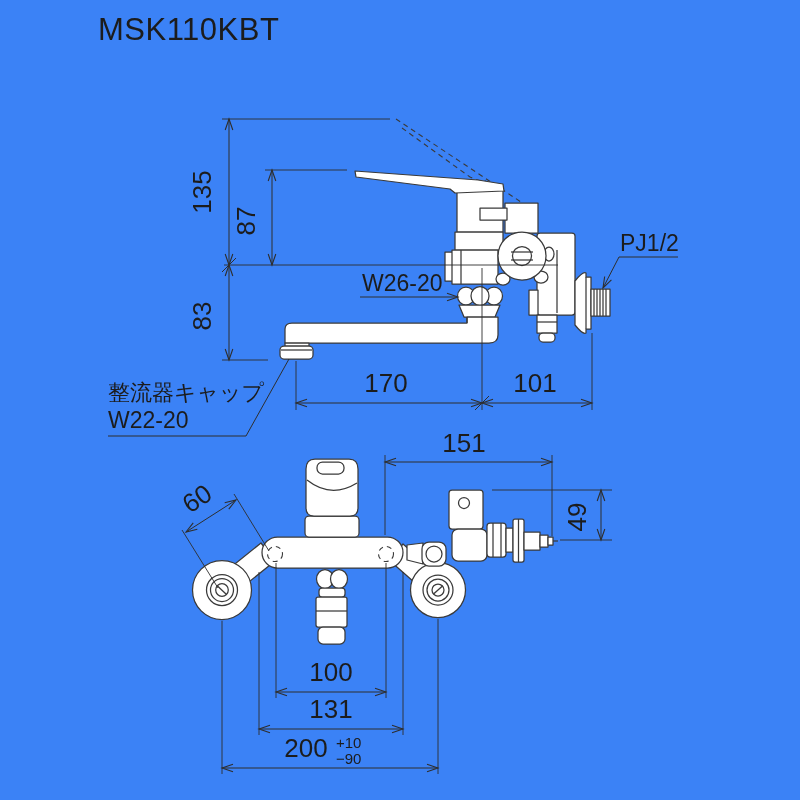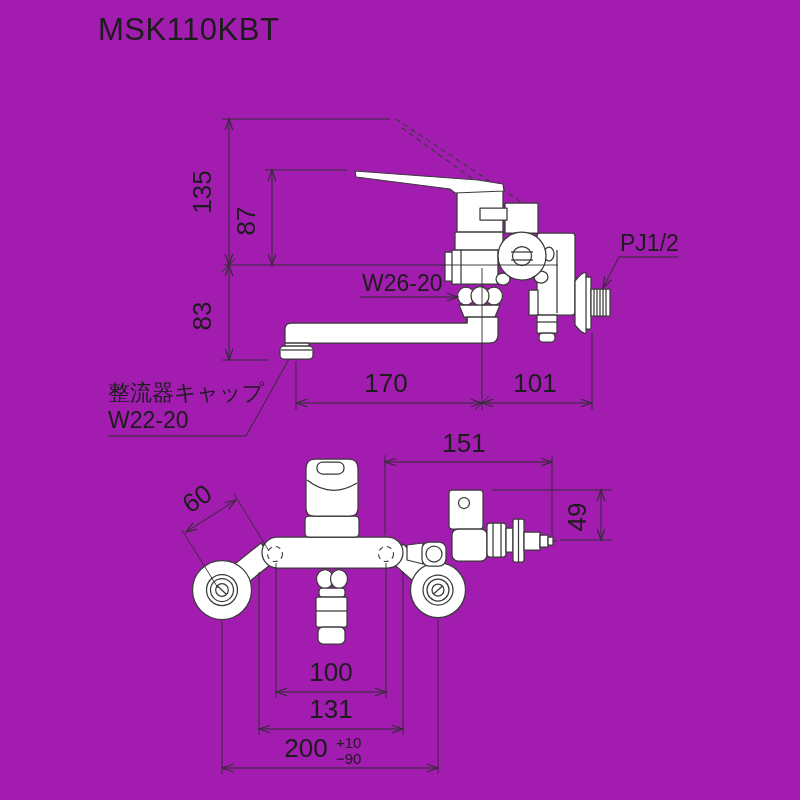--- a/index.html
+++ b/index.html
@@ -1,16 +1,16 @@
 <!DOCTYPE html>
 <html><head>
 <meta charset="utf-8">
 <style>
   html,body{margin:0;padding:0;background:#ffffff;}
-  .page{position:relative;width:800px;height:800px;background:#a21caf;overflow:hidden;
+  .page{position:relative;width:800px;height:800px;background:#3b82f6;overflow:hidden;
         font-family:"Liberation Sans","DejaVu Sans",sans-serif;}
   svg{position:absolute;left:0;top:0;}
   text{fill:#1c1c1c;font-family:"Liberation Sans","DejaVu Sans",sans-serif;}
   .t-title{font-size:31px;letter-spacing:0.5px;}
   .t-dim{font-size:26px;}
   .t-lab{font-size:23px;}
   .t-jp{font-size:22px;}
   .t-tol{font-size:15px;}
   .ol{fill:#ffffff;stroke:#3a3a3a;stroke-width:1.25;stroke-linejoin:round;}
   .ln{fill:none;stroke:#3a3a3a;stroke-width:1.25;stroke-linejoin:round;}

